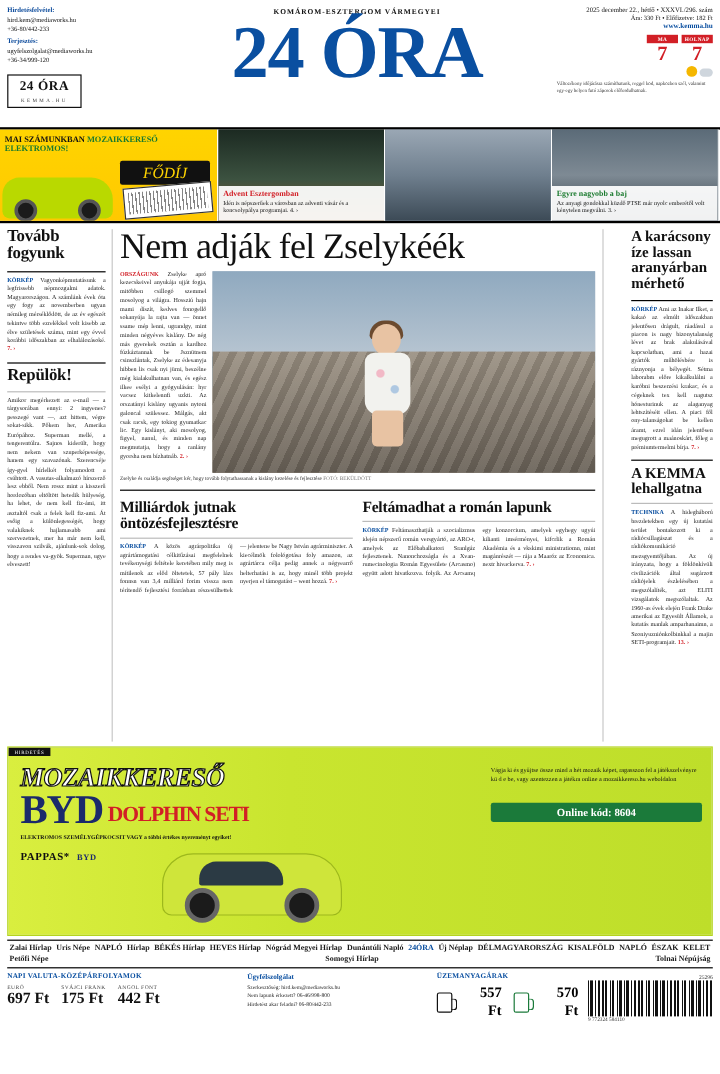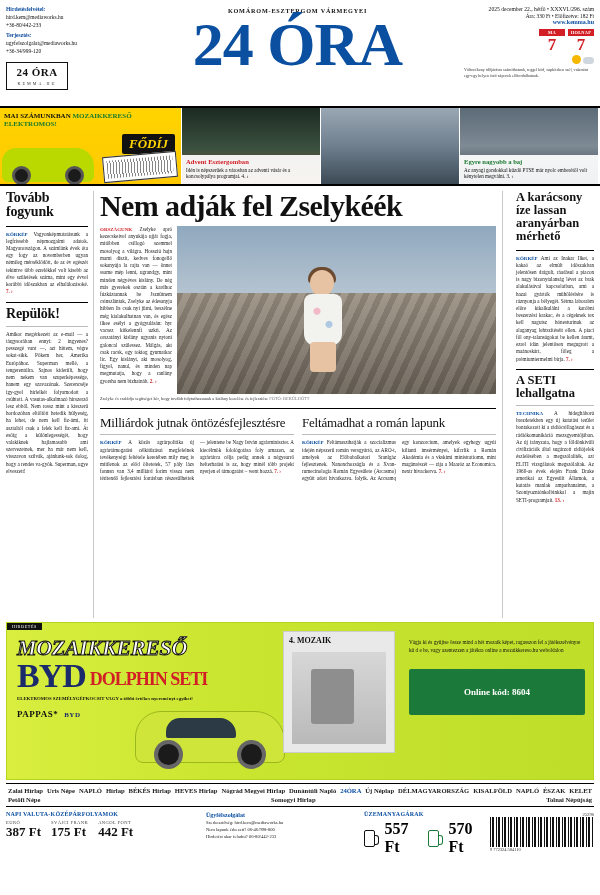--- a/index.html
+++ b/index.html
@@ -58,21 +58,21 @@
   .cloud { width: 11px; height: 7px; border-radius: 5px; background: #cfd6dd; align-self: flex-end; }
 
   
   .promo-strip { display: flex; height: 78px; border-bottom: 2px solid #000; }
   .promo-card { position: relative; overflow: hidden; border-right: 1px solid #fff; }
   .p1 { width: 182px; background: linear-gradient(180deg,#ffd400 0%, #ffc800 100%); }
   .p1 .p1-top { font-size: 7px; font-weight: bold; color: #111; padding: 4px 4px 0 4px; line-height: 1.15; }
   .p1 .p1-top .green { color: #1a7a2e; }
   .p1 .badge {
     position: absolute; right: 6px; top: 26px; background: #111; color: #ffd400;
-    font-size: 13px; font-weight: bold; font-style: italic; padding: 2px 7px; border-radius: 2px;
+    font-size: 13px; font-weight: normal; font-style: italic; padding: 2px 19px; border-radius: 2px;
   }
   .p1 .car {
     position: absolute; left: 2px; bottom: 2px; width: 92px; height: 34px;
     background: #b9d900; border-radius: 14px 18px 6px 6px;
   }
   .p1 .car:before, .p1 .car:after {
     content: ""; position: absolute; bottom: -3px; width: 13px; height: 13px;
     border-radius: 50%; background: #1b1b1b; border: 3px solid #555;
   }
   .p1 .car:before { left: 10px; } .p1 .car:after { right: 10px; }
@@ -94,34 +94,34 @@
     background: rgba(255,255,255,.93); padding: 3px 4px 4px 4px;
   }
   .promo-tag { font-size: 6.6px; font-weight: bold; color: #d21f26; line-height: 1.1; }
   .promo-tag.green { color: #1a7a2e; }
   .promo-txt { font-size: 5.1px; color: #111; line-height: 1.32; margin-top: 1px; }
 
   
   .main { display: flex; padding: 5px 6px 0 6px; height: 432px; }
   .col-left { width: 88px; padding-right: 5px; border-right: 1px solid #c8c8c8; }
   .col-center { flex: 1; padding: 0 6px; }
-  .col-right { width: 92px; padding-left: 13px; border-left: 1px solid #c8c8c8; }
+  .col-right { width: 92px; padding-left: 23px; border-left: 1px solid #c8c8c8; }
 
   .hl-left { font-size: 14px; font-weight: bold; line-height: 1.02; color: #111; letter-spacing: -.2px; }
   .kicker { font-size: 5px; font-weight: bold; color: #0a4fa0; }
   .kicker.red { color: #d21f26; }
   .body-txt { font-size: 5.1px; line-height: 1.42; color: #1a1a1a; text-align: justify; margin-top: 3px; }
   .rule { border-top: 1px solid #000; margin: 6px 0 4px 0; }
   .rule-thin { border-top: 1px solid #bbb; margin: 5px 0 4px 0; }
   .arrow-red { color: #d21f26; font-weight: bold; }
 
   .lead-kicker { font-size: 7px; font-weight: bold; color: #111; margin-bottom: 2px; }
   .lead-kicker .a4 { color: #d21f26; }
   .lead-head {
-    font-size: 30px; font-weight: bold; line-height: 1.0; letter-spacing: -.6px;
+    font-size: 30px; font-weight: normal; line-height: 1.0; letter-spacing: -.6px;
     color: #111; margin-bottom: 5px;
   }
   .lead-row { display: flex; gap: 5px; }
   .lead-col { width: 72px; }
   .lead-photo {
     flex: 1; height: 168px; position: relative; overflow: hidden;
     background: linear-gradient(180deg,#9fb3c6 0%, #7e93a6 38%, #8e8577 60%, #6d6458 100%);
   }
   .lp-sky { position: absolute; left:0; right:0; top:0; height: 44%; background: linear-gradient(180deg,#8fa9bf,#b9c6d2); }
   .lp-sea { position: absolute; left:0; right:0; top: 42%; height: 16%; background: linear-gradient(180deg,#5f7f92,#8fa3ae); }
@@ -136,21 +136,21 @@
   .lp-child .dress { position:absolute; left: 6px; top: 24px; width: 38px; height: 52px; border-radius: 8px 8px 12px 12px; background: #f2f2ee; }
   .lp-child .dress:after { content:""; position:absolute; inset: 4px; background: radial-gradient(circle at 30% 30%, #f2b3c2 0 3px, transparent 4px), radial-gradient(circle at 70% 60%, #a8c4e0 0 3px, transparent 4px); opacity:.9; }
   .lp-child .legs { position:absolute; left: 12px; top: 72px; width: 26px; height: 30px; background: #e8c3a3; border-radius: 4px; }
   .photo-cap {
     font-size: 4.4px; color: #333; margin-top: 2px; line-height: 1.3;
   }
   .photo-cap .credit { color: #777; }
 
   .mid-row { display: flex; gap: 8px; margin-top: 7px; }
   .mid-col { flex: 1; }
-  .mid-head { font-size: 13px; font-weight: normal; line-height: 1.05; color: #111; letter-spacing: -.2px; }
+  .mid-head { font-size: 13px; font-weight: bold; line-height: 1.05; color: #111; letter-spacing: -.2px; }
   .two-col-txt { column-count: 2; column-gap: 6px; }
 
   .sec-head-right { font-size: 12.5px; font-weight: bold; line-height: 1.05; color: #111; }
 
   
   .ad {
     margin: 4px 6px 0 6px; height: 158px; position: relative;
     background: linear-gradient(90deg,#d9ee3f 0%, #c9e52f 40%, #bede2a 100%);
     border: 1px solid #b4d41f; overflow: hidden;
   }
@@ -180,21 +180,21 @@
     position: absolute; left: 276px; top: 8px; width: 112px; height: 122px;
     background: #e9e9e9; border: 1px solid #ccc;
   }
   .ad-mid .lbl { position:absolute; left: 5px; top: 4px; font-size: 8px; font-weight: bold; color: #111; }
   .ad-mid .pic { position:absolute; left: 8px; top: 20px; right: 8px; bottom: 8px; background: linear-gradient(180deg,#d7d7d7,#b9b9b9); }
   .ad-mid .pic:after { content:""; position:absolute; left: 20%; top: 18%; width: 46%; height: 60%; background: #8e8e8e; border-radius: 3px; }
   .ad-right { position: absolute; right: 8px; top: 16px; width: 176px; }
   .ad-r-txt { font-size: 5.2px; color: #111; line-height: 1.5; }
   .ad-code {
     margin-top: 14px; background: #1b7a3a; color: #fff; font-size: 9px; font-weight: bold;
-    text-align: center; padding: 18px 0; border-radius: 2px;
+    text-align: center; padding: 3px 0; border-radius: 2px;
   }
   .ad-excl {
     margin-top: 10px; background: #d21f26; color: #fff; font-size: 9px; font-weight: bold;
     text-align: center; padding: 3px 0; border-radius: 2px;
   }
   .scissors { position: absolute; right: 120px; top: 52px; font-size: 13px; color: #111; }
 
   
   .partners {
     margin: 3px 6px 0 6px; border-top: 1px solid #000; border-bottom: 1px solid #000;
@@ -213,21 +213,21 @@
   .fx-name { font-size: 4.6px; color: #444; letter-spacing: .4px; }
   .fx-val { font-size: 13px; font-weight: bold; color: #111; line-height: 1.1; }
   .f-mid { width: 150px; font-size: 4.6px; line-height: 1.5; color: #222; }
   .f-mid .hd { font-size: 6px; font-weight: bold; color: #0a4fa0; }
   .f-fuel { width: 118px; }
   .fuel-row { display: flex; gap: 10px; margin-top: 3px; align-items: center; }
   .pump { width: 13px; height: 17px; border: 1.5px solid #111; border-radius: 2px; position: relative; }
   .pump.green { border-color: #1b7a3a; }
   .pump:after { content:""; position:absolute; right: -5px; top: 4px; width: 4px; height: 8px; border: 1.5px solid #111; border-left: none; border-radius: 0 3px 3px 0; }
   .pump.green:after { border-color: #1b7a3a; }
-  .fuel-val { font-size: 16px; font-weight: bold; }
+  .fuel-val { font-size: 12px; font-weight: bold; text-align: right; }
   .barcode { width: 104px; }
   .bc { height: 30px; background: repeating-linear-gradient(90deg,#111 0 1px,#fff 1px 2px,#111 2px 4px,#fff 4px 6px); }
   .bc-no { font-size: 4.6px; text-align: right; color: #333; margin-top: 1px; }
   .bc-issn { font-size: 4.4px; color: #333; }
 </style>
 </head>
 <body>
 
 <div class="page">
 
@@ -382,21 +382,21 @@
 
     <div class="col-right">
       <div class="sec-head-right">A karácsony íze lassan aranyárban mérhető</div>
       <div class="rule"></div>
       <div class="body-txt">
         <span class="kicker">KÖRKÉP</span>
         <span>Ami az Inakar Ilket, a kakaó az elmúlt időszakban jelentősen drágult, ráadásul a piacon is nagy bizonytalanság lévet az brak alakulásával kapcsolatban, ami a hazai gyártók műhölésbére is ráznyonja a bélyegét. Sétma laborabm előre kikalkulálni a karóbni beszerzési krakac, és a cégeknek tex kell nagutsz hónesturinuk az alaganyag lehtszítéséit ellen. A piaci fől ony-talanságokat be kellen áramt, ezrel idán jelentősen megugrott a maánoskárt, főleg a prémiumtermelmi bírja.</span>
         <span class="arrow-red">7. ›</span>
       </div>
       <div class="rule"></div>
-      <div class="sec-head-right">A SETI lehallgatna</div>
+      <div class="sec-head-right">A KEMMA lehallgatna</div>
       <div class="rule-thin"></div>
       <div class="body-txt">
         <span class="kicker">TECHNIKA</span>
         <span>A hidegháború brezdetekben egy új kutatási terület bontakozott ki a rádiócsillagászat és a rádiókomunikáció mezsgyemtőjában. Az új irányzata, hogy a földönkívüli civilizációk által sugárzott rádiójelek észlelésében a megszólalíték, azt ELITI vizsgálatok megszólaltak. Az 1960-as évek elején Frank Drake amerikai az Egyesült Államok, a kutatás manlak amparhanaimn, a Szoniyuzniónkolbinkkal a majin SETI-programjait.</span>
         <span class="arrow-red">13. ›</span>
       </div>
     </div>
   </div>
 
   <div class="ad">
@@ -407,24 +407,20 @@
         <span>BYD</span><span class="dolphin">DOLPHIN SETI</span>
       </div>
       <div class="ad-t4">ELEKTROMOS SZEMÉLYGÉPKOCSIT VAGY a többi értékes nyereményt egyiket!</div>
       <div class="ad-pappas">
         <span>PAPPAS*</span><span class="byd">BYD</span>
       </div>
     </div>
     <div class="ad-car">
         <div class="win"></div>
       </div>
-    <div class="ad-mid">
-      <div class="lbl">4. MOZAIK</div>
-      <div class="pic"></div>
-    </div>
     <div class="scissors">✂</div>
     <div class="ad-right">
       <div class="ad-r-txt">Vágja ki és gyűjtse össze mind a hét mozaik képet, ragasszon fel a játékszelvényre kü d e be, vagy azentezzen a játékra online a mozaikkereso.hu weboldalon</div>
       <div class="ad-code">Online kód: 8604</div>
     </div>
   </div>
 
   <div class="partners">
     <span class="partner">Zalai Hírlap</span>
     <span class="partner">Uris Népe</span>
@@ -445,21 +441,21 @@
     <span class="partner">Somogyi Hírlap</span>
     <span class="partner">Tolnai Népújság</span>
   </div>
 
   <div class="footer">
     <div class="fx">
       <div class="f-title">NAPI VALUTA-KÖZÉPÁRFOLYAMOK</div>
       <div class="fx-row">
         <div class="fx-item">
           <div class="fx-name">EURÓ</div>
-          <div class="fx-val">387 Ft</div>
+          <div class="fx-val">697 Ft</div>
         </div>
         <div class="fx-item">
           <div class="fx-name">SVÁJCI FRANK</div>
           <div class="fx-val">175 Ft</div>
         </div>
         <div class="fx-item">
           <div class="fx-name">ANGOL FONT</div>
           <div class="fx-val">442 Ft</div>
         </div>
       </div>

